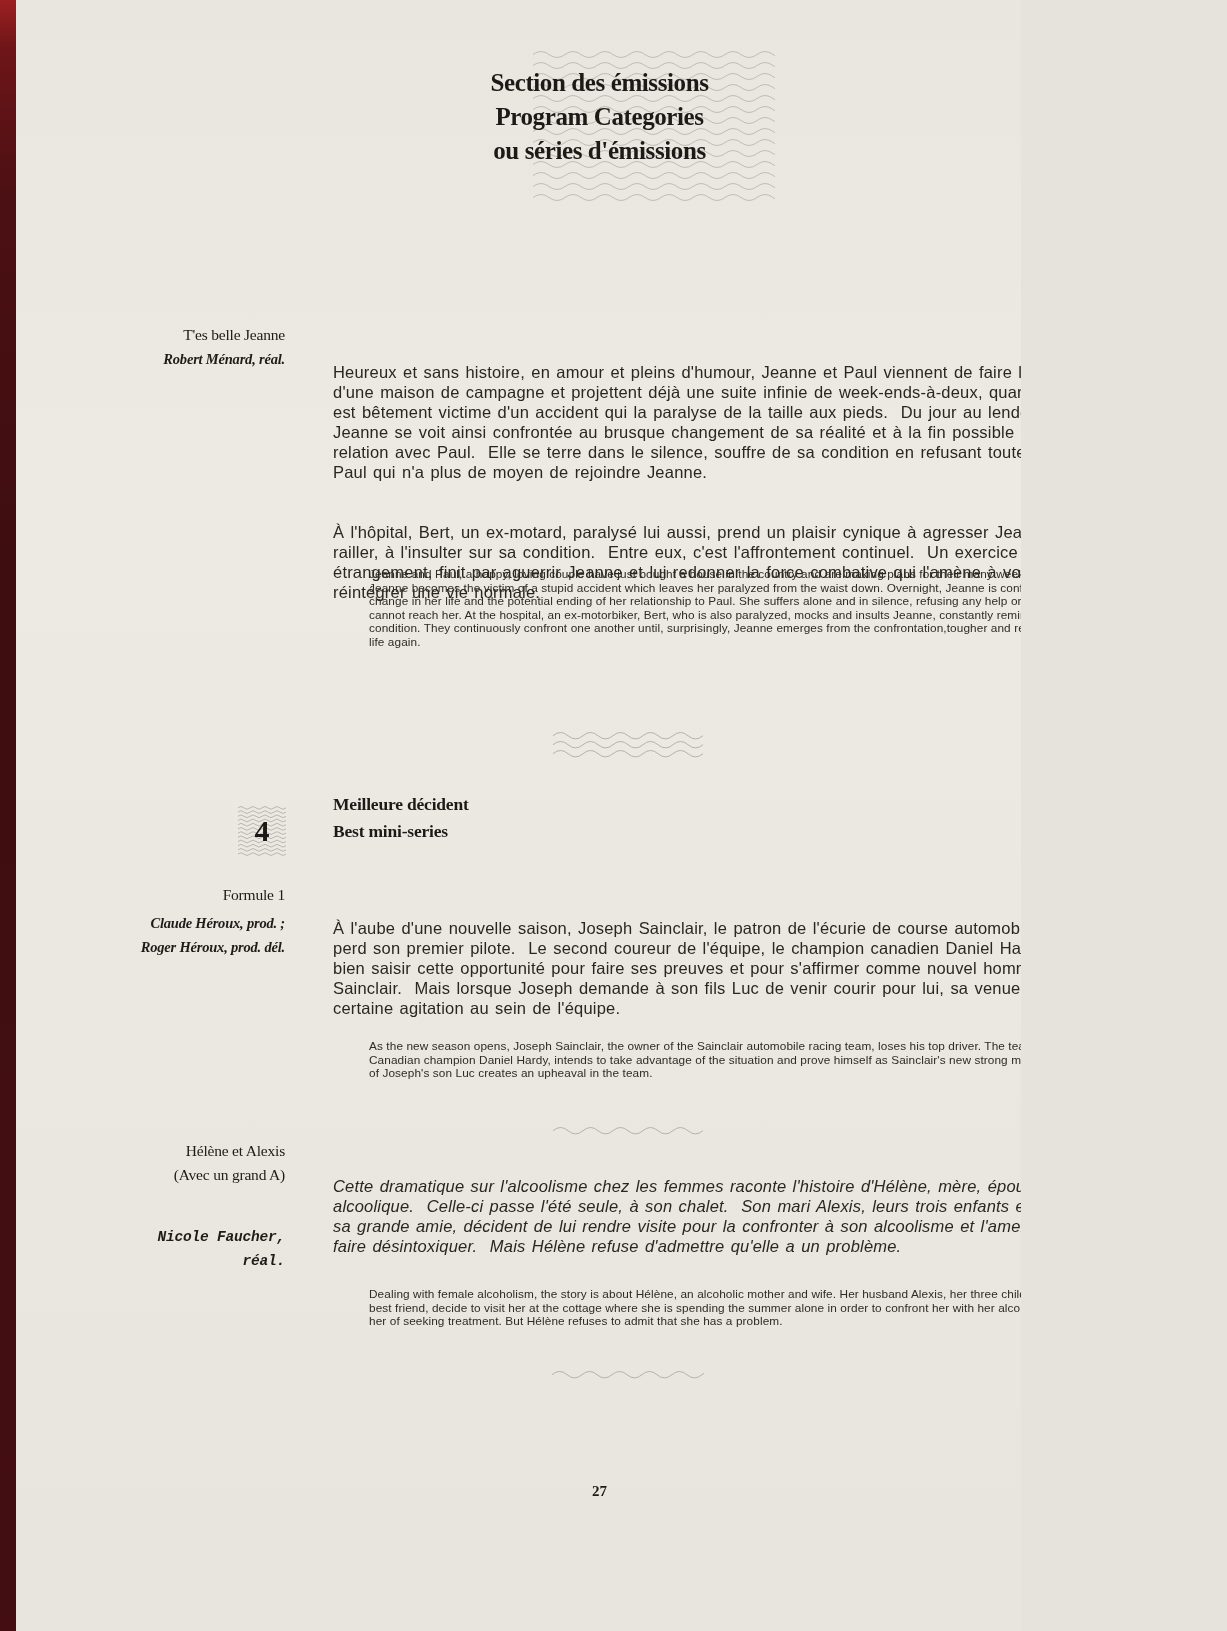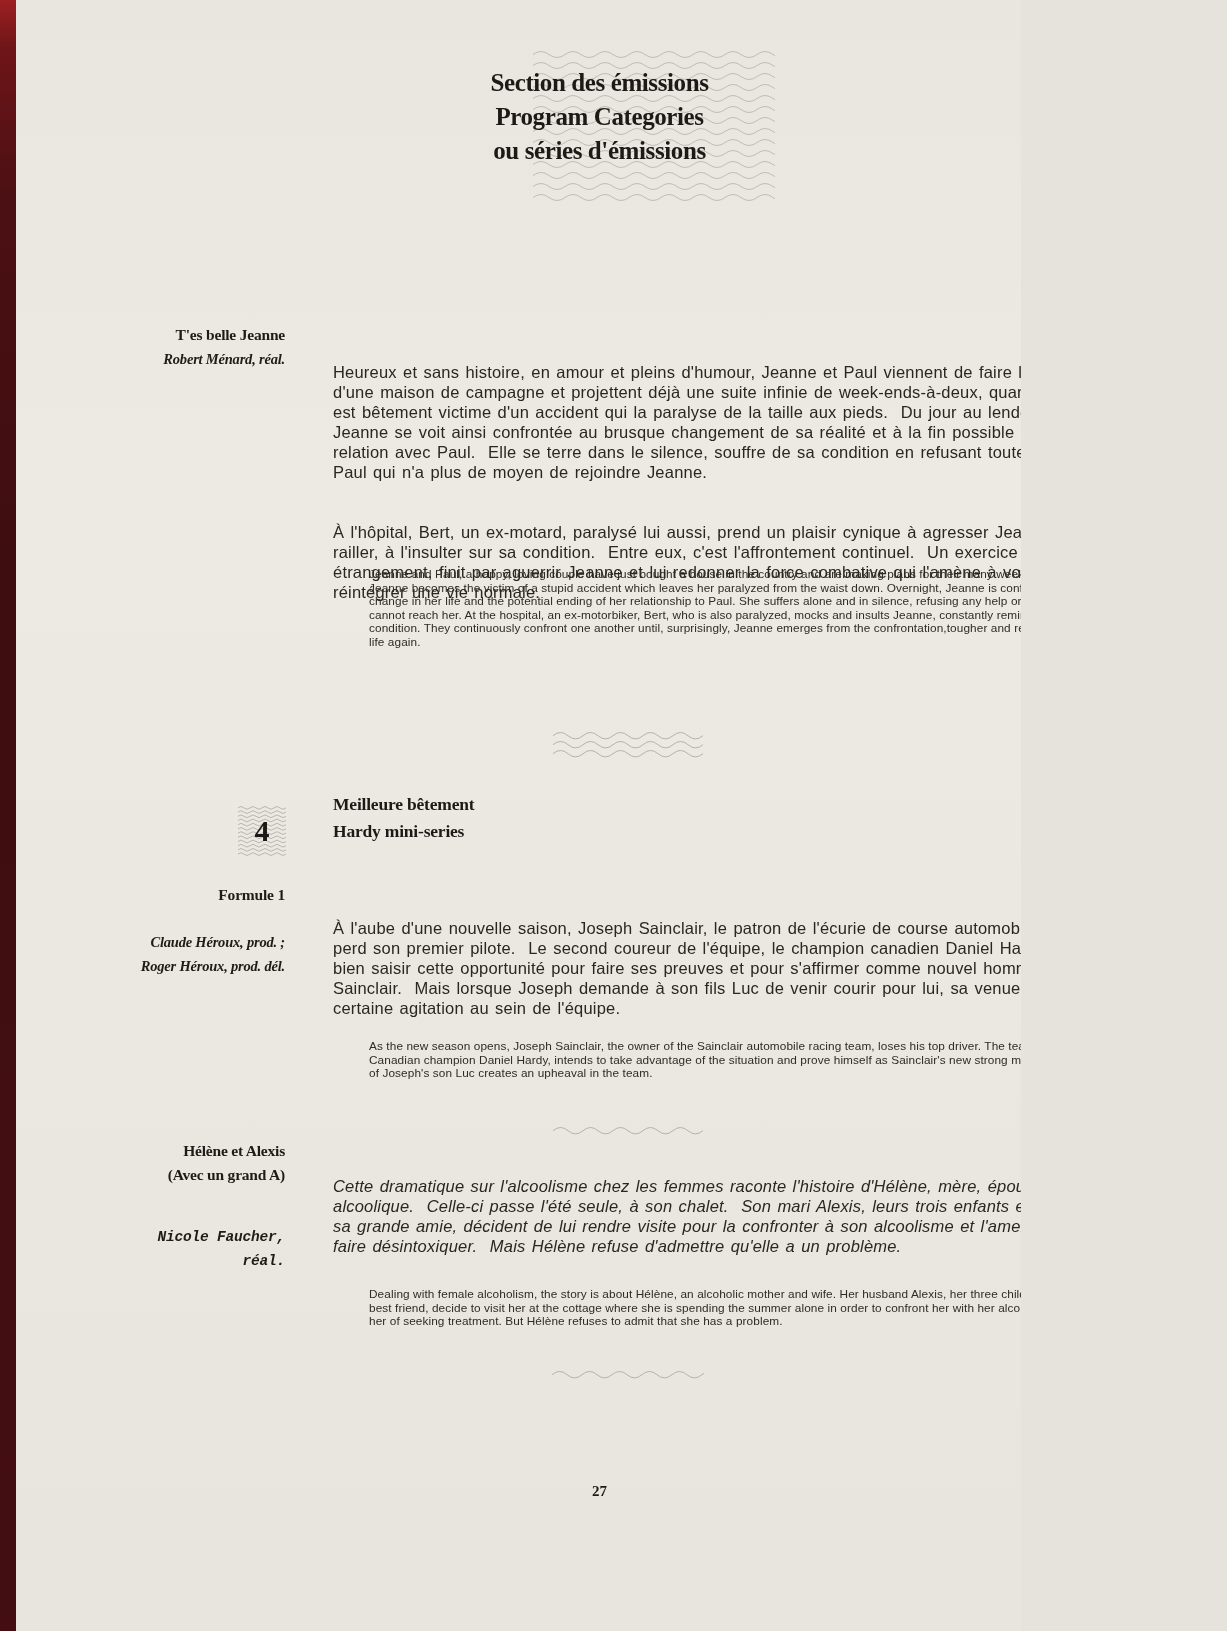--- a/index.html
+++ b/index.html
@@ -21,21 +21,21 @@
     text-align:center;
     font-family:"Liberation Serif","DejaVu Serif",serif;
     font-weight:bold;font-size:25px;line-height:34px;
     letter-spacing:-0.4px;color:#1c1a17;
   }
   .label{
     position:absolute;left:118px;width:167px;text-align:right;
     font-family:"Liberation Serif","DejaVu Serif",serif;
     color:#1e1b18;
   }
-  .lbl-title{font-weight:bold;font-size:15.5px;line-height:25px;letter-spacing:-0.2px;}
+  .lbl-title{font-weight:normal;font-size:15.5px;line-height:25px;letter-spacing:-0.2px;}
   .lbl-credit{font-weight:bold;font-style:italic;font-size:14.5px;line-height:24px;letter-spacing:-0.2px;}
   .body{position:absolute;left:333px;width:780px;}
   .fr{
     font-size:16.5px;line-height:20px;letter-spacing:0.2px;word-spacing:1.5px;
     white-space:pre-wrap;color:#2a2722;
   }
   .en{
     font-size:11.8px;line-height:13.6px;letter-spacing:0.1px;
     white-space:pre-wrap;color:#2e2b26;margin-left:36px;
   }
@@ -50,21 +50,21 @@
     position:absolute;left:333px;top:791px;
     font-family:"Liberation Serif","DejaVu Serif",serif;
     font-weight:bold;font-size:17.5px;line-height:27px;
     letter-spacing:-0.2px;color:#1c1a17;
   }
   .pagenum{
     position:absolute;left:592px;top:1483px;width:36px;text-align:left;
     font-family:"Liberation Serif","DejaVu Serif",serif;
     font-weight:bold;font-size:15px;color:#1e1b18;
   }
-  .mt8{margin-top:23px;}
+  .mt8{margin-top:4px;}
   .mt38{margin-top:38px;font-family:Liberation Mono, monospace;}
 </style>
 </head>
 <body>
 
 <div class="page">
 
   <div class="spine"></div>
 
   <svg class="wm" style="left:533px;top:51px;" width="242" height="157" viewBox="0 0 242 157">
@@ -116,22 +116,22 @@
         <path d="M0 27.1 q3 -2.8 6 0 t6 0 t6 0 t6 0 t6 0 t6 0 t6 0 t6 0" fill="none" stroke="#b3b0a9" stroke-width="0.9"></path>
         <path d="M0 31.3 q3 -2.8 6 0 t6 0 t6 0 t6 0 t6 0 t6 0 t6 0 t6 0" fill="none" stroke="#b3b0a9" stroke-width="0.9"></path>
         <path d="M0 35.5 q3 -2.8 6 0 t6 0 t6 0 t6 0 t6 0 t6 0 t6 0 t6 0" fill="none" stroke="#b3b0a9" stroke-width="0.9"></path>
         <path d="M0 39.7 q3 -2.8 6 0 t6 0 t6 0 t6 0 t6 0 t6 0 t6 0 t6 0" fill="none" stroke="#b3b0a9" stroke-width="0.9"></path>
         <path d="M0 43.9 q3 -2.8 6 0 t6 0 t6 0 t6 0 t6 0 t6 0 t6 0 t6 0" fill="none" stroke="#b3b0a9" stroke-width="0.9"></path>
         <path d="M0 48.1 q3 -2.8 6 0 t6 0 t6 0 t6 0 t6 0 t6 0 t6 0 t6 0" fill="none" stroke="#b3b0a9" stroke-width="0.9"></path>
       </svg>
     <div class="badge-num">4</div>
   </div>
   <div class="cat-titles">
-    <div>Meilleure bêtement</div>
-    <div>Hardy mini-series</div>
+    <div>Meilleure décident</div>
+    <div>Best mini-series</div>
   </div>
 
   <div class="label" style="top:882px;">
     <div class="lbl-title">Formule 1</div>
     <div class="lbl-credit mt8">Claude Héroux, prod. ;</div>
     <div class="lbl-credit">Roger Héroux, prod. dél.</div>
   </div>
   <div class="body fr" style="top:878px;">
     <div>À l'aube d'une nouvelle saison, Joseph Sainclair, le patron de l'écurie de course automobile Sainclair, perd son premier pilote.  Le second coureur de l'équipe, le champion canadien Daniel Hardy, entend bien saisir cette opportunité pour faire ses preuves et pour s'affirmer comme nouvel homme fort de Sainclair.  Mais lorsque Joseph demande à son fils Luc de venir courir pour lui, sa venue sème une certaine agitation au sein de l'équipe.</div>
   </div>

